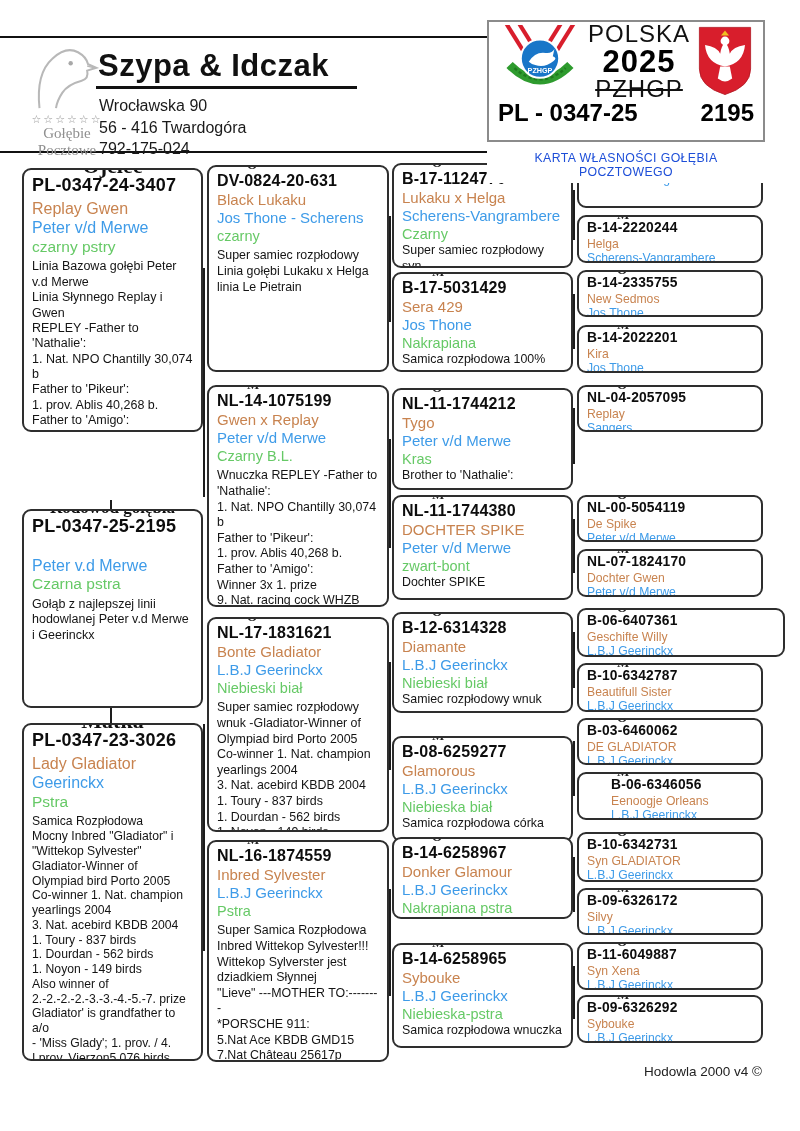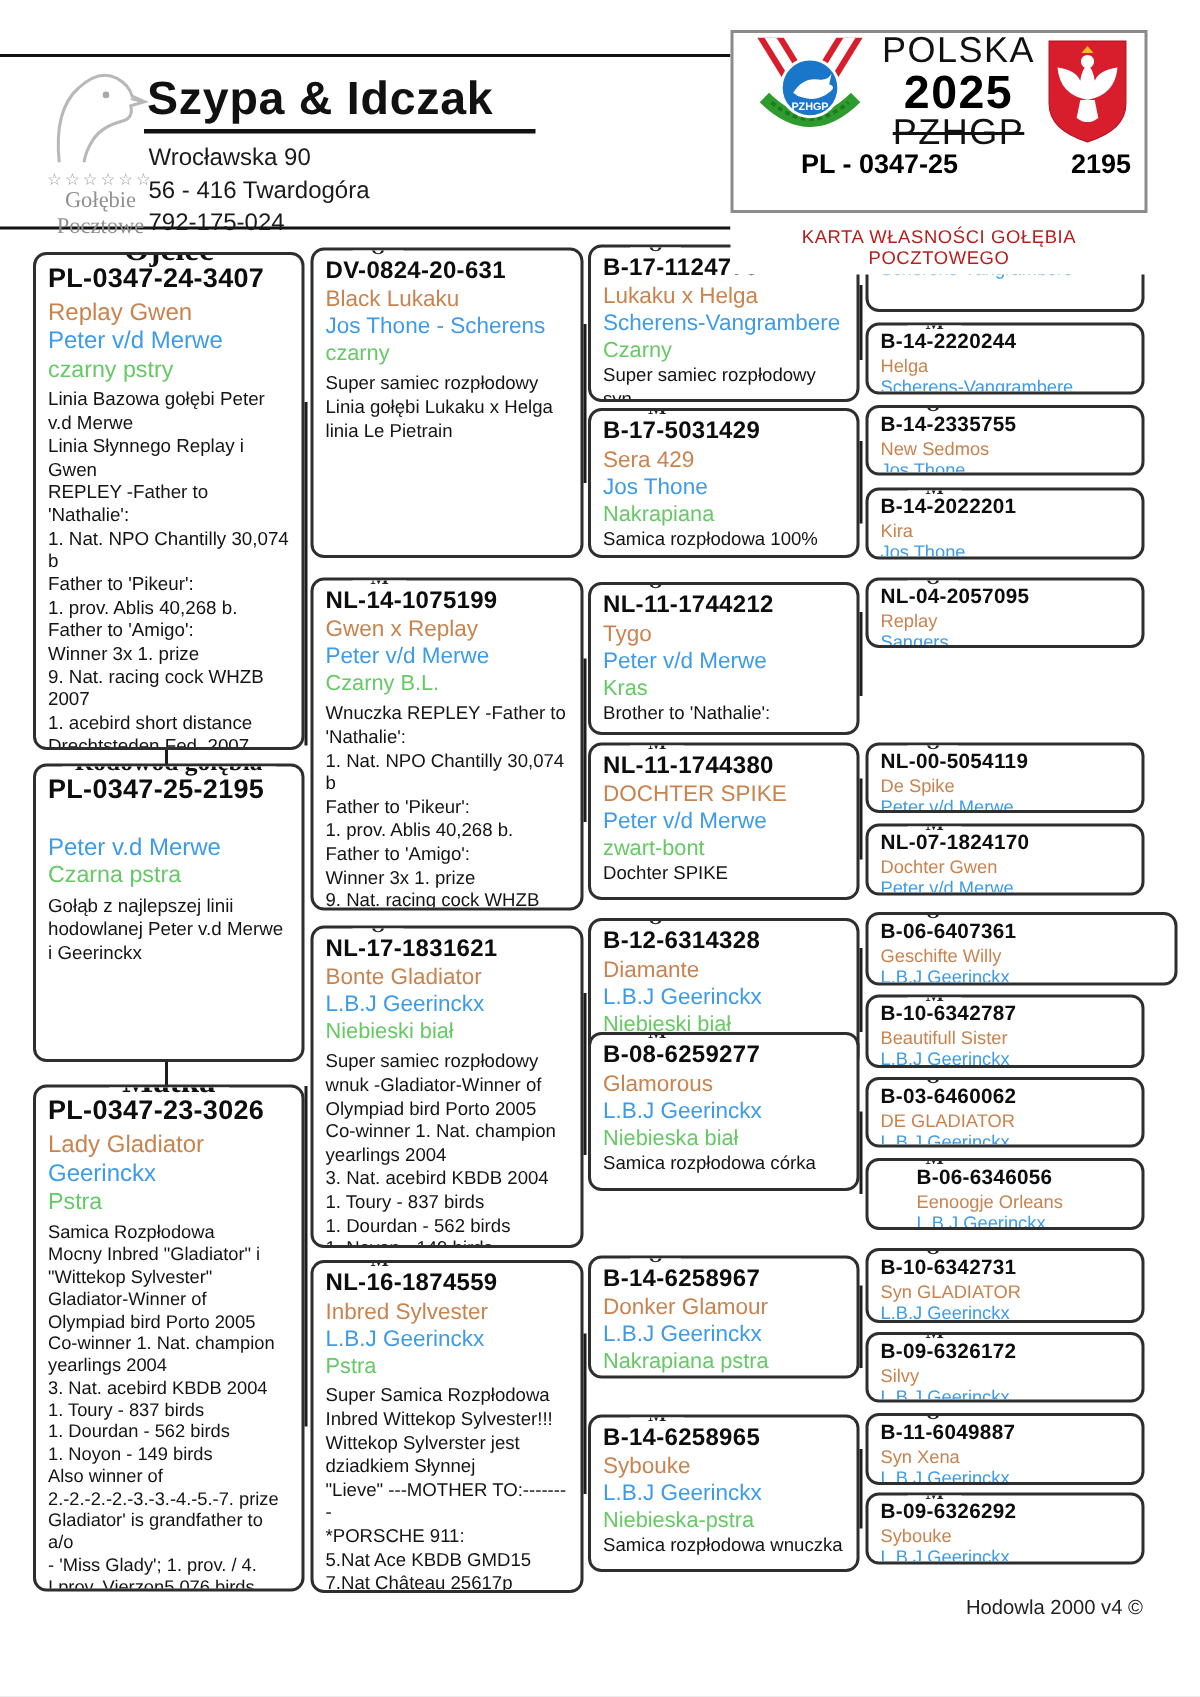--- a/index.html
+++ b/index.html
@@ -18,23 +18,23 @@
 
   
   .cert { position:absolute; left:487px; top:20px; width:278px; height:122px; border:2px solid #8b8b8b;
           background:#fff; box-sizing:border-box; padding:3px 7px 2px 7px; }
   .cert .assoc { font-size:9.5px; color:#3a3a3a; text-align:center; letter-spacing:0.3px; padding:2px 0 3px 0; }
   .cert .mid { display:flex; align-items:center; justify-content:space-between; height:72px; }
   .cert .ctr { text-align:center; line-height:1; flex:1; }
   .cert .ctr .polska { font-size:24px; color:#111; letter-spacing:1px; }
   .cert .ctr .year   { font-size:31px; font-weight:bold; color:#000; letter-spacing:1px; }
   .cert .ctr .org    { font-size:24px; color:#111; letter-spacing:1px; text-decoration:line-through; text-decoration-thickness:1.5px; }
-  .cert .bottomrow { display:flex; justify-content:space-between; font-size:18px; font-weight:bold; color:#000; padding:2px 2px 0 2px;margin-left:36px; }
+  .cert .bottomrow { display:flex; justify-content:space-between; font-size:24px; font-weight:bold; color:#000; padding:2px 2px 0 2px; }
   .karta { position:absolute; left:487px; top:148px; width:278px; background:#fff; z-index:5;
-           font-size:12.3px; color:#b91c1c; text-align:center; letter-spacing:0.4px; padding:3px 0 4px 0; }
+           font-size:12.3px; color:#1d4ed8; text-align:center; letter-spacing:0.4px; padding:3px 0 4px 0; }
 
   
   .box { position:absolute; background:#fff; border:2px solid #2e2e2e; border-radius:9px;
          padding:4px 7px 2px 8px; box-sizing:border-box; overflow:hidden; z-index:2; }
   .sec-title { position:absolute; top:-15px; left:50%; transform:translateX(-50%); background:#fff;
                padding:0 9px; font-family:"Liberation Serif", serif; font-weight:bold; font-size:22px;
                color:#111; white-space:nowrap; line-height:1; }
   .sec-title.small-t { font-size:17px; top:-12px; }
   .marker { position:absolute; top:-9px; left:26px; background:#fff; padding:0 12px;
             font-family:"Liberation Serif", serif; font-weight:bold; font-size:13px; color:#222; line-height:1; }
@@ -126,21 +126,21 @@
   <div class="vline" style="left:389px; top:889px; height:107px;"></div>
   <div class="vline" style="left:573px; top:190px; height:50px;"></div>
   <div class="vline" style="left:573px; top:294px; height:55px;"></div>
   <div class="vline" style="left:573px; top:408px; height:56px;"></div>
   <div class="vline" style="left:573px; top:519px; height:54px;"></div>
   <div class="vline" style="left:573px; top:632px; height:56px;"></div>
   <div class="vline" style="left:573px; top:741px; height:55px;"></div>
   <div class="vline" style="left:573px; top:857px; height:55px;"></div>
   <div class="vline" style="left:573px; top:966px; height:53px;"></div>
 
-  <div class="box col1" style="left:22px; top:168px; width:181px; height:332px;">
+  <div class="box col1" style="left:22px; top:168px; width:181px; height:264px;">
     <div class="sec-title">Ojciec</div>
     <div class="ring">PL-0347-24-3407</div>
     <div class="name">Replay Gwen</div>
     <div class="breeder">Peter v/d Merwe</div>
     <div class="colorline">czarny pstry</div>
     <div class="notes">Linia Bazowa gołębi Peter v.d Merwe
 Linia Słynnego Replay i Gwen
 REPLEY -Father to 'Nathalie':
 1. Nat. NPO Chantilly 30,074 b
 Father to 'Pikeur':
@@ -285,21 +285,21 @@
 
   <div class="box" style="left:392px; top:612px; width:181px; height:101px;">
     <div class="marker">O</div>
     <div class="ring">B-12-6314328</div>
     <div class="name">Diamante</div>
     <div class="breeder">L.B.J Geerinckx</div>
     <div class="colorline">Niebieski biał</div>
     <div class="notes" style="margin-top:0;">Samiec rozpłodowy wnuk</div>
   </div>
 
-  <div class="box" style="left:392px; top:688px; width:181px; height:106px;">
+  <div class="box" style="left:392px; top:736px; width:181px; height:106px;">
     <div class="marker">M</div>
     <div class="ring">B-08-6259277</div>
     <div class="name">Glamorous</div>
     <div class="breeder">L.B.J Geerinckx</div>
     <div class="colorline">Niebieska biał</div>
     <div class="notes" style="margin-top:0;">Samica rozpłodowa córka</div>
   </div>
 
   <div class="box" style="left:392px; top:837px; width:181px; height:82px;">
     <div class="marker">O</div>

